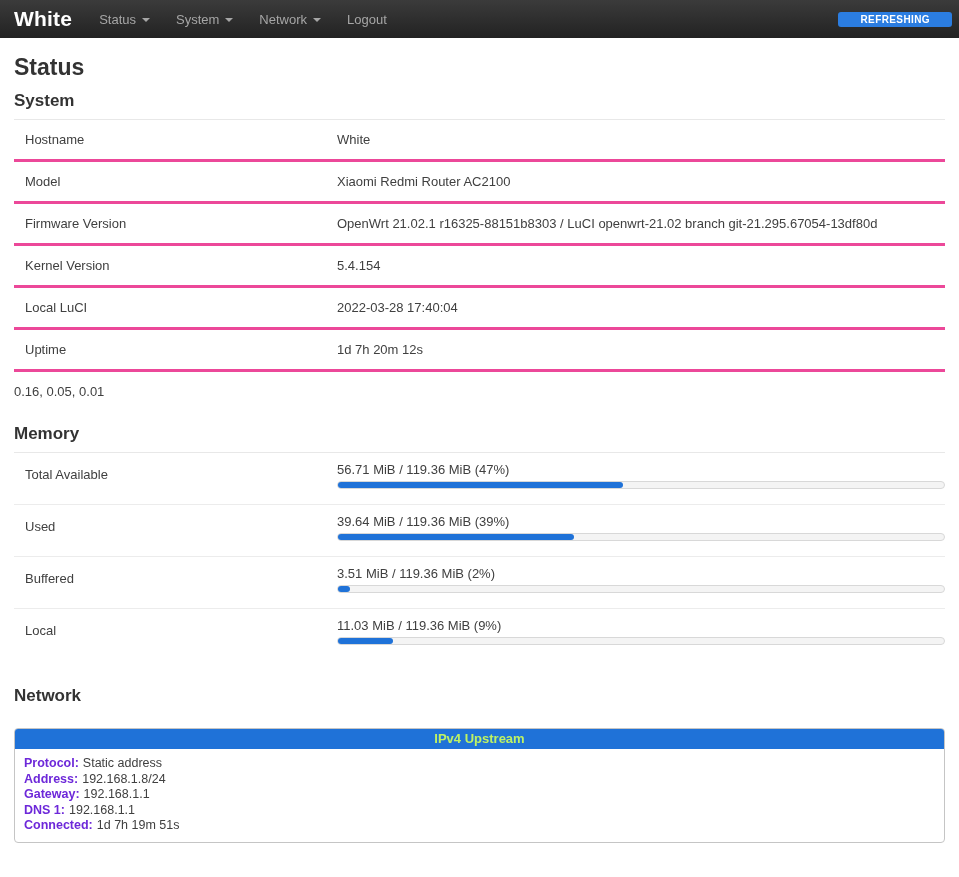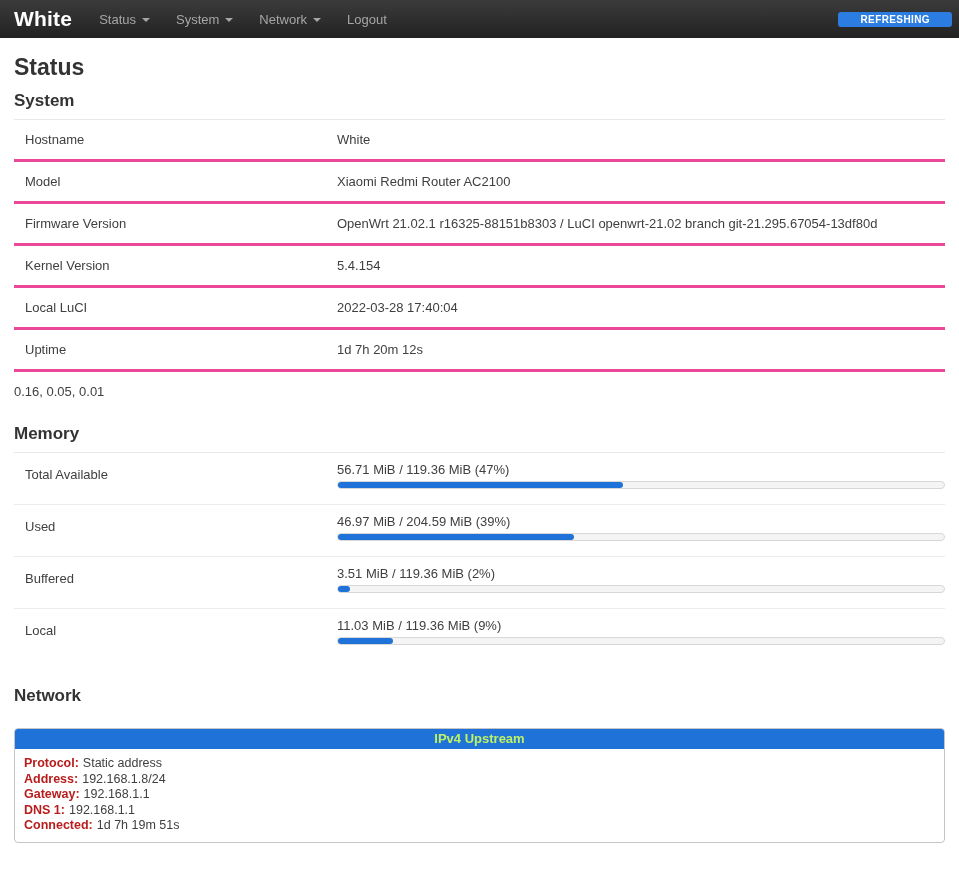--- a/index.html
+++ b/index.html
@@ -84,21 +84,21 @@
     border: 1px solid #c5c5c5; border-radius: 4px;
   }
   .netbox-header {
     background: var(--color-accent, #1f72d8); color: #bef264;
     font-weight: bold; font-size: 13px; text-align: center;
     padding: 2px 0 3px 0; border-radius: 3px 3px 0 0;
   }
   .netbox-body {
     padding: 7px 9px 8px 9px; font-size: 12.5px; line-height: 15.5px;
   }
-  .net-line b { color: #b91c1c; margin-right: 4px; }
+  .net-line b { color: #6d28d9; margin-right: 4px; }
 </style>
 </head>
 <body>
 
 <div class="navbar">
   <div class="brand">White</div>
 
   <div class="nav-item">
     <span>Status</span>
     <span class="caret"></span>
@@ -160,21 +160,21 @@
       <div class="value">
         <div class="mem-text">56.71 MiB / 119.36 MiB (47%)</div>
         <div class="pbar">
           <div class="pfill" style="width: 47%;"></div>
         </div>
       </div>
     </div>
     <div class="row">
       <div class="label">Used</div>
       <div class="value">
-        <div class="mem-text">46.97 MiB / 204.59 MiB (39%)</div>
+        <div class="mem-text">39.64 MiB / 119.36 MiB (39%)</div>
         <div class="pbar">
           <div class="pfill" style="width: 39%;"></div>
         </div>
       </div>
     </div>
     <div class="row">
       <div class="label">Buffered</div>
       <div class="value">
         <div class="mem-text">3.51 MiB / 119.36 MiB (2%)</div>
         <div class="pbar">

